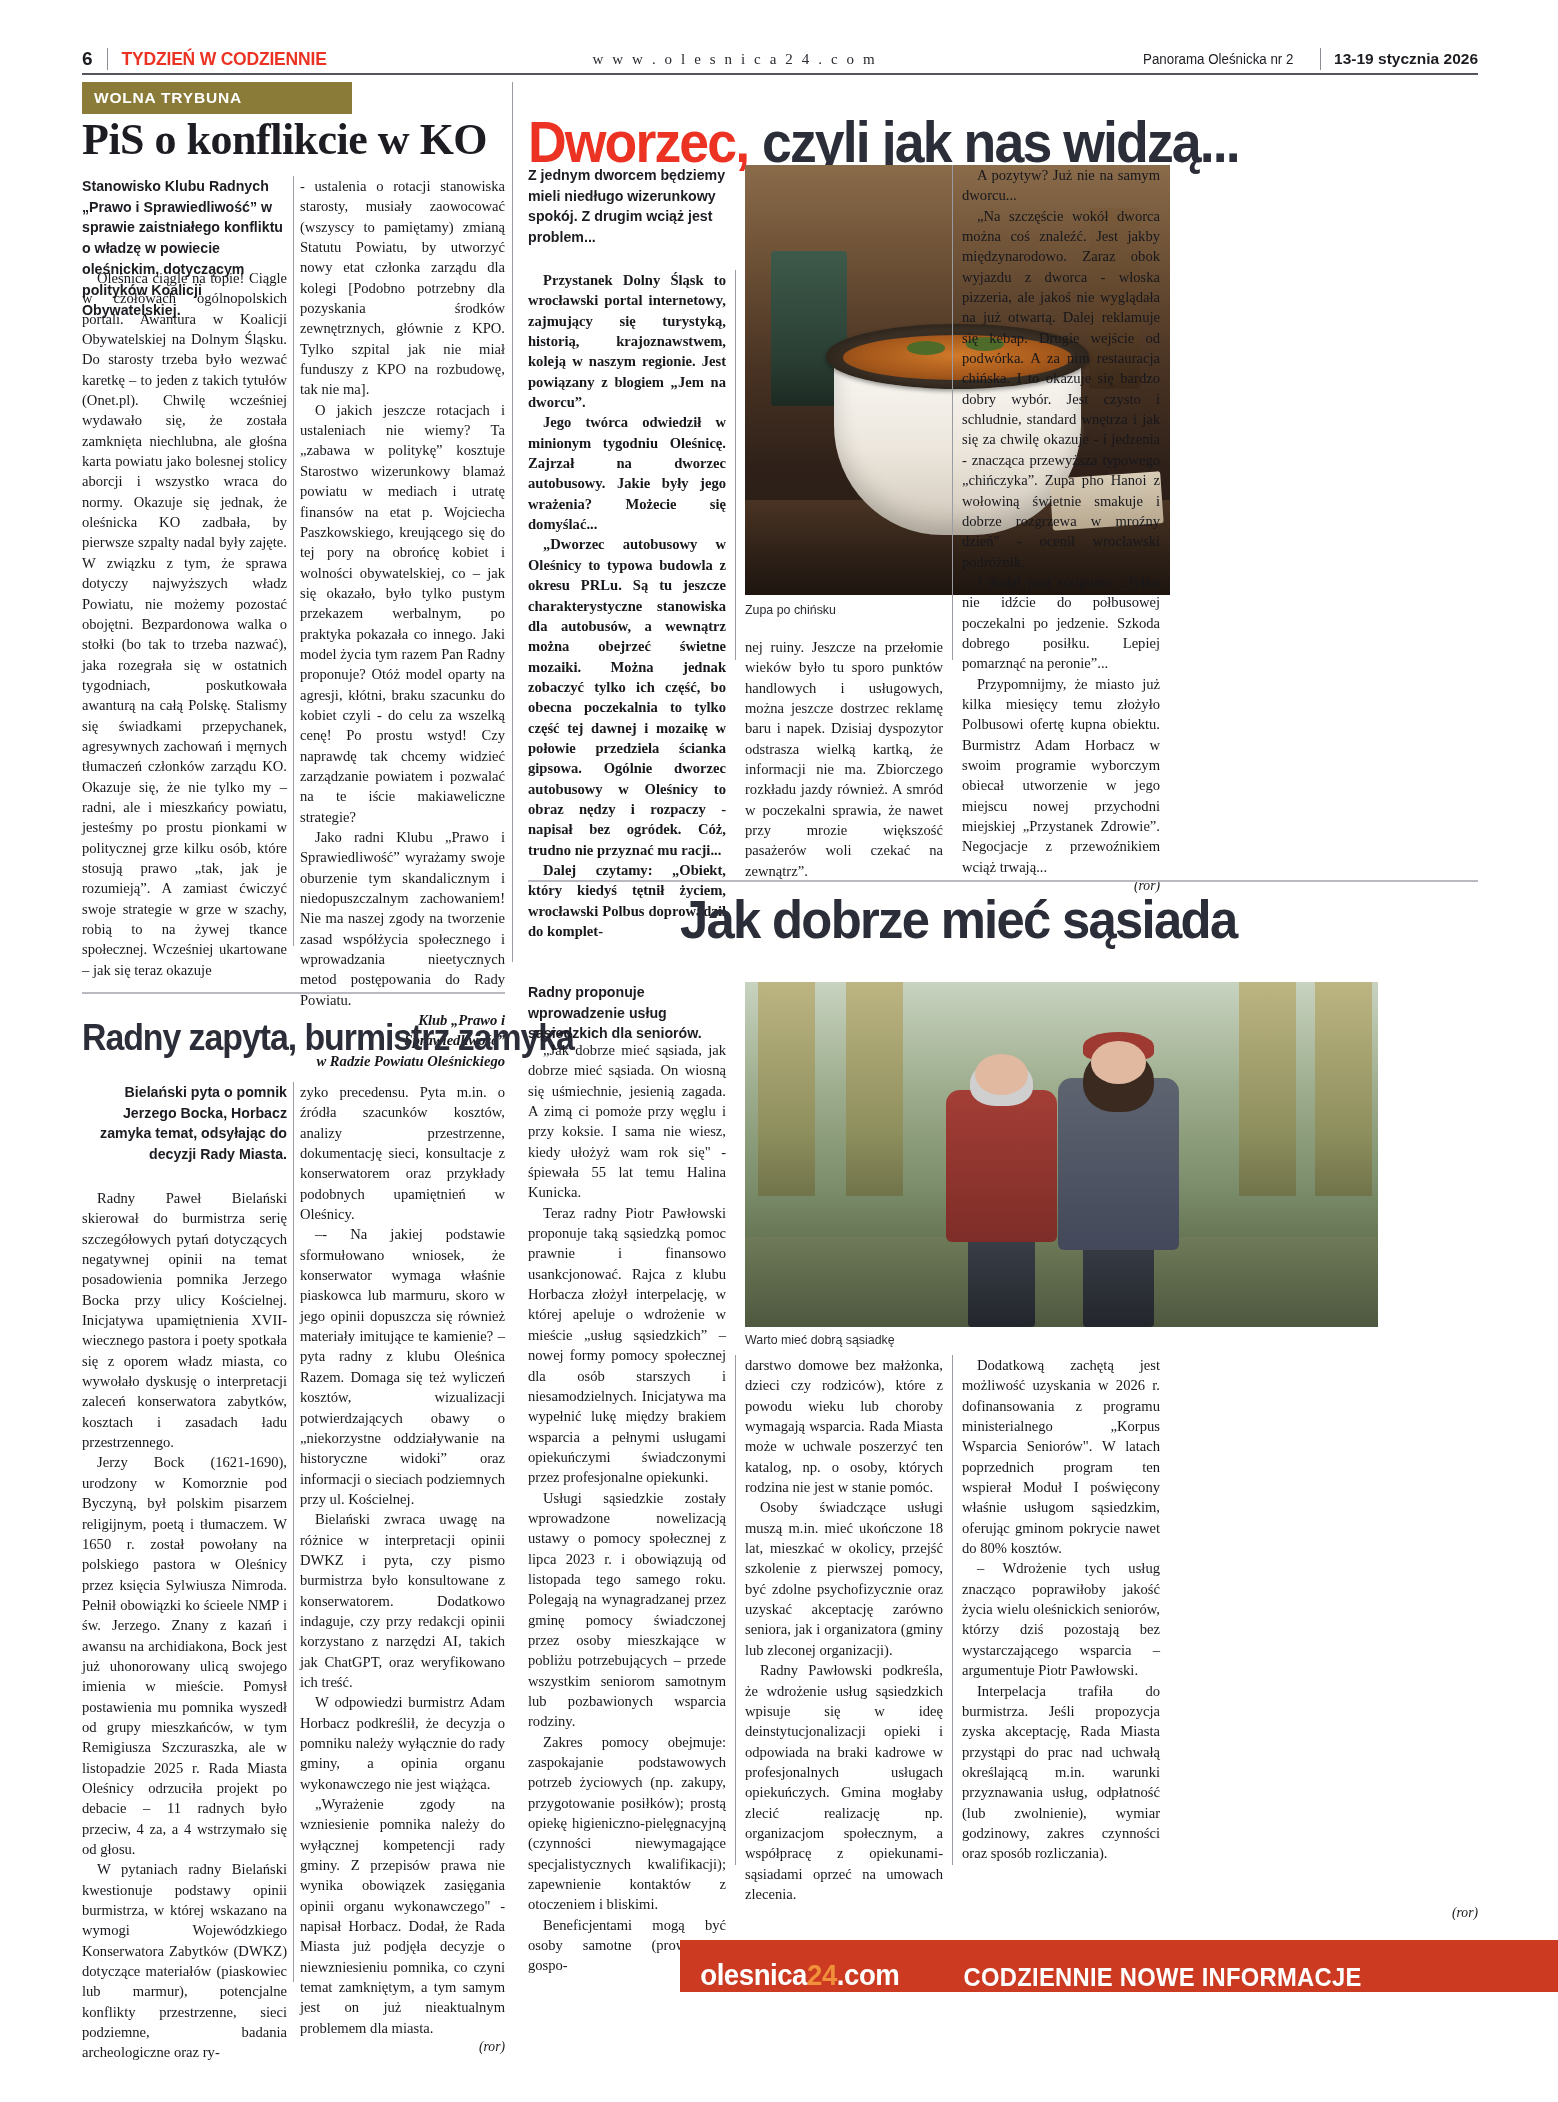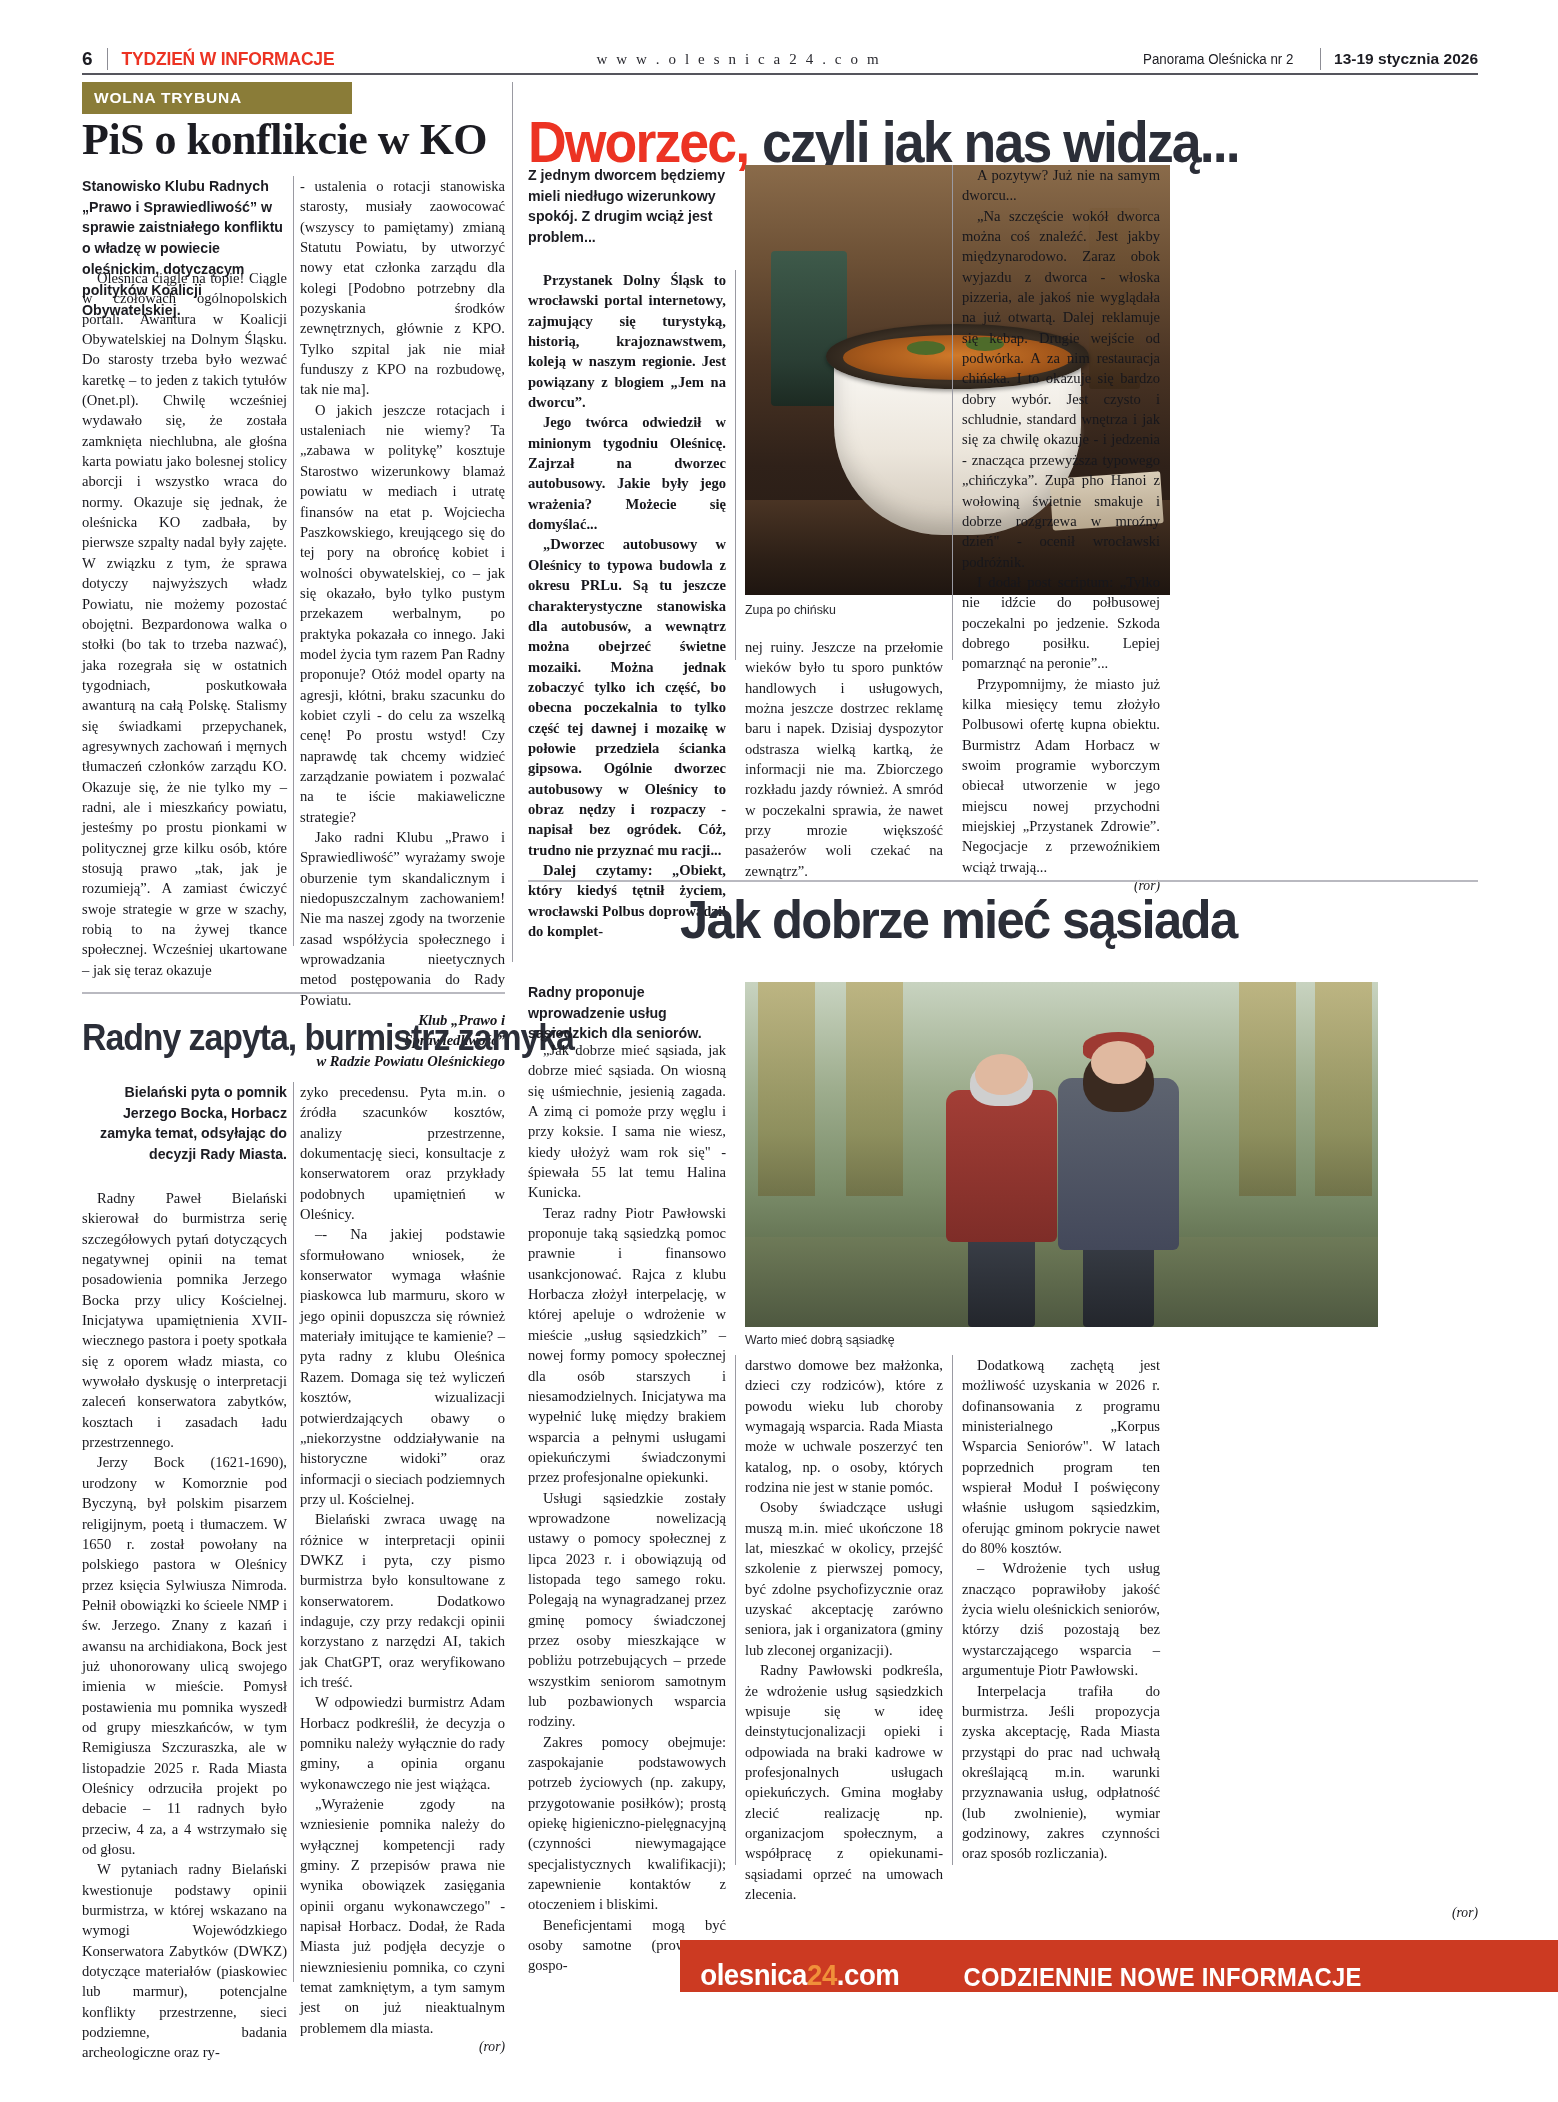--- a/index.html
+++ b/index.html
@@ -352,21 +352,21 @@
   }
 </style>
 </head>
 <body>
 
 <div class="page">
 
   <div class="masthead">
     <span class="mh-pageno">6</span>
     <span class="mh-divider"></span>
-    <span class="mh-section">TYDZIEŃ W INFORMACJE</span>
+    <span class="mh-section">TYDZIEŃ W CODZIENNIE</span>
     <span class="mh-spacer"></span>
     <span class="mh-url">w w w . o l e s n i c a 2 4 . c o m</span>
     <span class="mh-spacer"></span>
     <span class="mh-title">Panorama Oleśnicka nr 2</span>
     <span class="mh-vline"></span>
     <span class="mh-date">13-19 stycznia 2026</span>
   </div>
   <div class="rule-top"></div>
 
   <div id="art-pis-kicker" class="kicker">WOLNA TRYBUNA</div>

